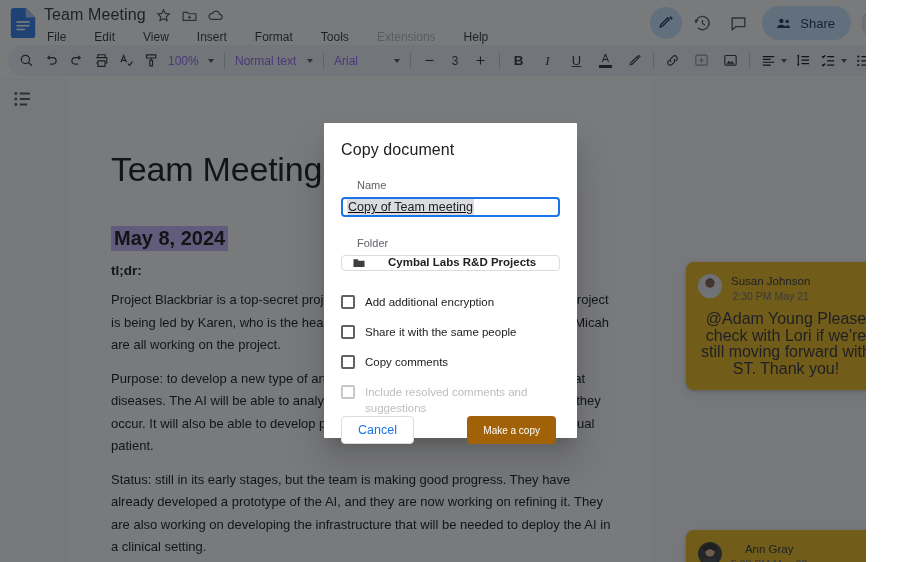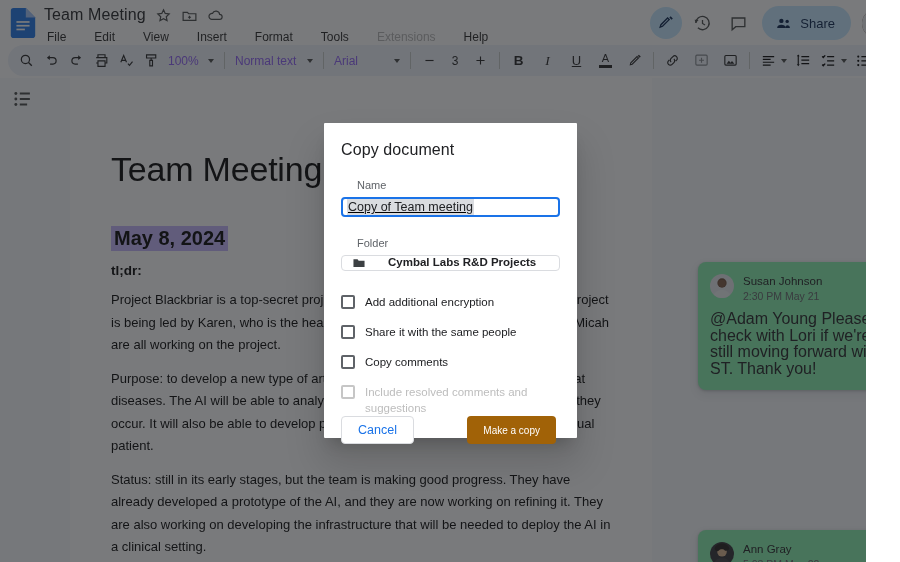--- a/index.html
+++ b/index.html
@@ -110,24 +110,25 @@
   .doc-h2 {
     font-size: 13.5px; font-weight: bold; color: #000; margin-top: 12px;
   }
   .doc-p {
     font-size: 13px; color: #000; line-height: 22.5px; margin-top: 11px;
   }
 
   
   .comments { position: absolute; left: 686px; top: 0; width: 204px; }
   .comment-card {
-    position: absolute; left: 12px; width: 201px;
-    background: #86efac; border-radius: 8px;
+    position: absolute; left: 0; width: 201px;
+    background: #eab308; border-radius: 8px;
     box-shadow: 0 1px 3px rgba(60,64,67,.3), 0 4px 8px 3px rgba(60,64,67,.07);
     padding: 12px 13px 13px 12px;
+    text-align: center;
   }
   .c-head { display: flex; gap: 9px; align-items: flex-start; }
   .c-avatar { width: 24px; height: 24px; border-radius: 50%; flex: 0 0 auto; overflow: hidden; }
   .c-name { font-size: 11.5px; color: #202124; font-weight: 500; line-height: 14px; }
   .c-time { font-size: 10.5px; color: #5f6368; line-height: 14px; margin-top: 1px; }
   .c-body { font-size: 16px; color: #202124; line-height: 16.5px; margin-top: 8px; }
 
   
   .scrim {
     position: absolute; inset: 0; background: rgba(32,33,36,.6); z-index: 40;

